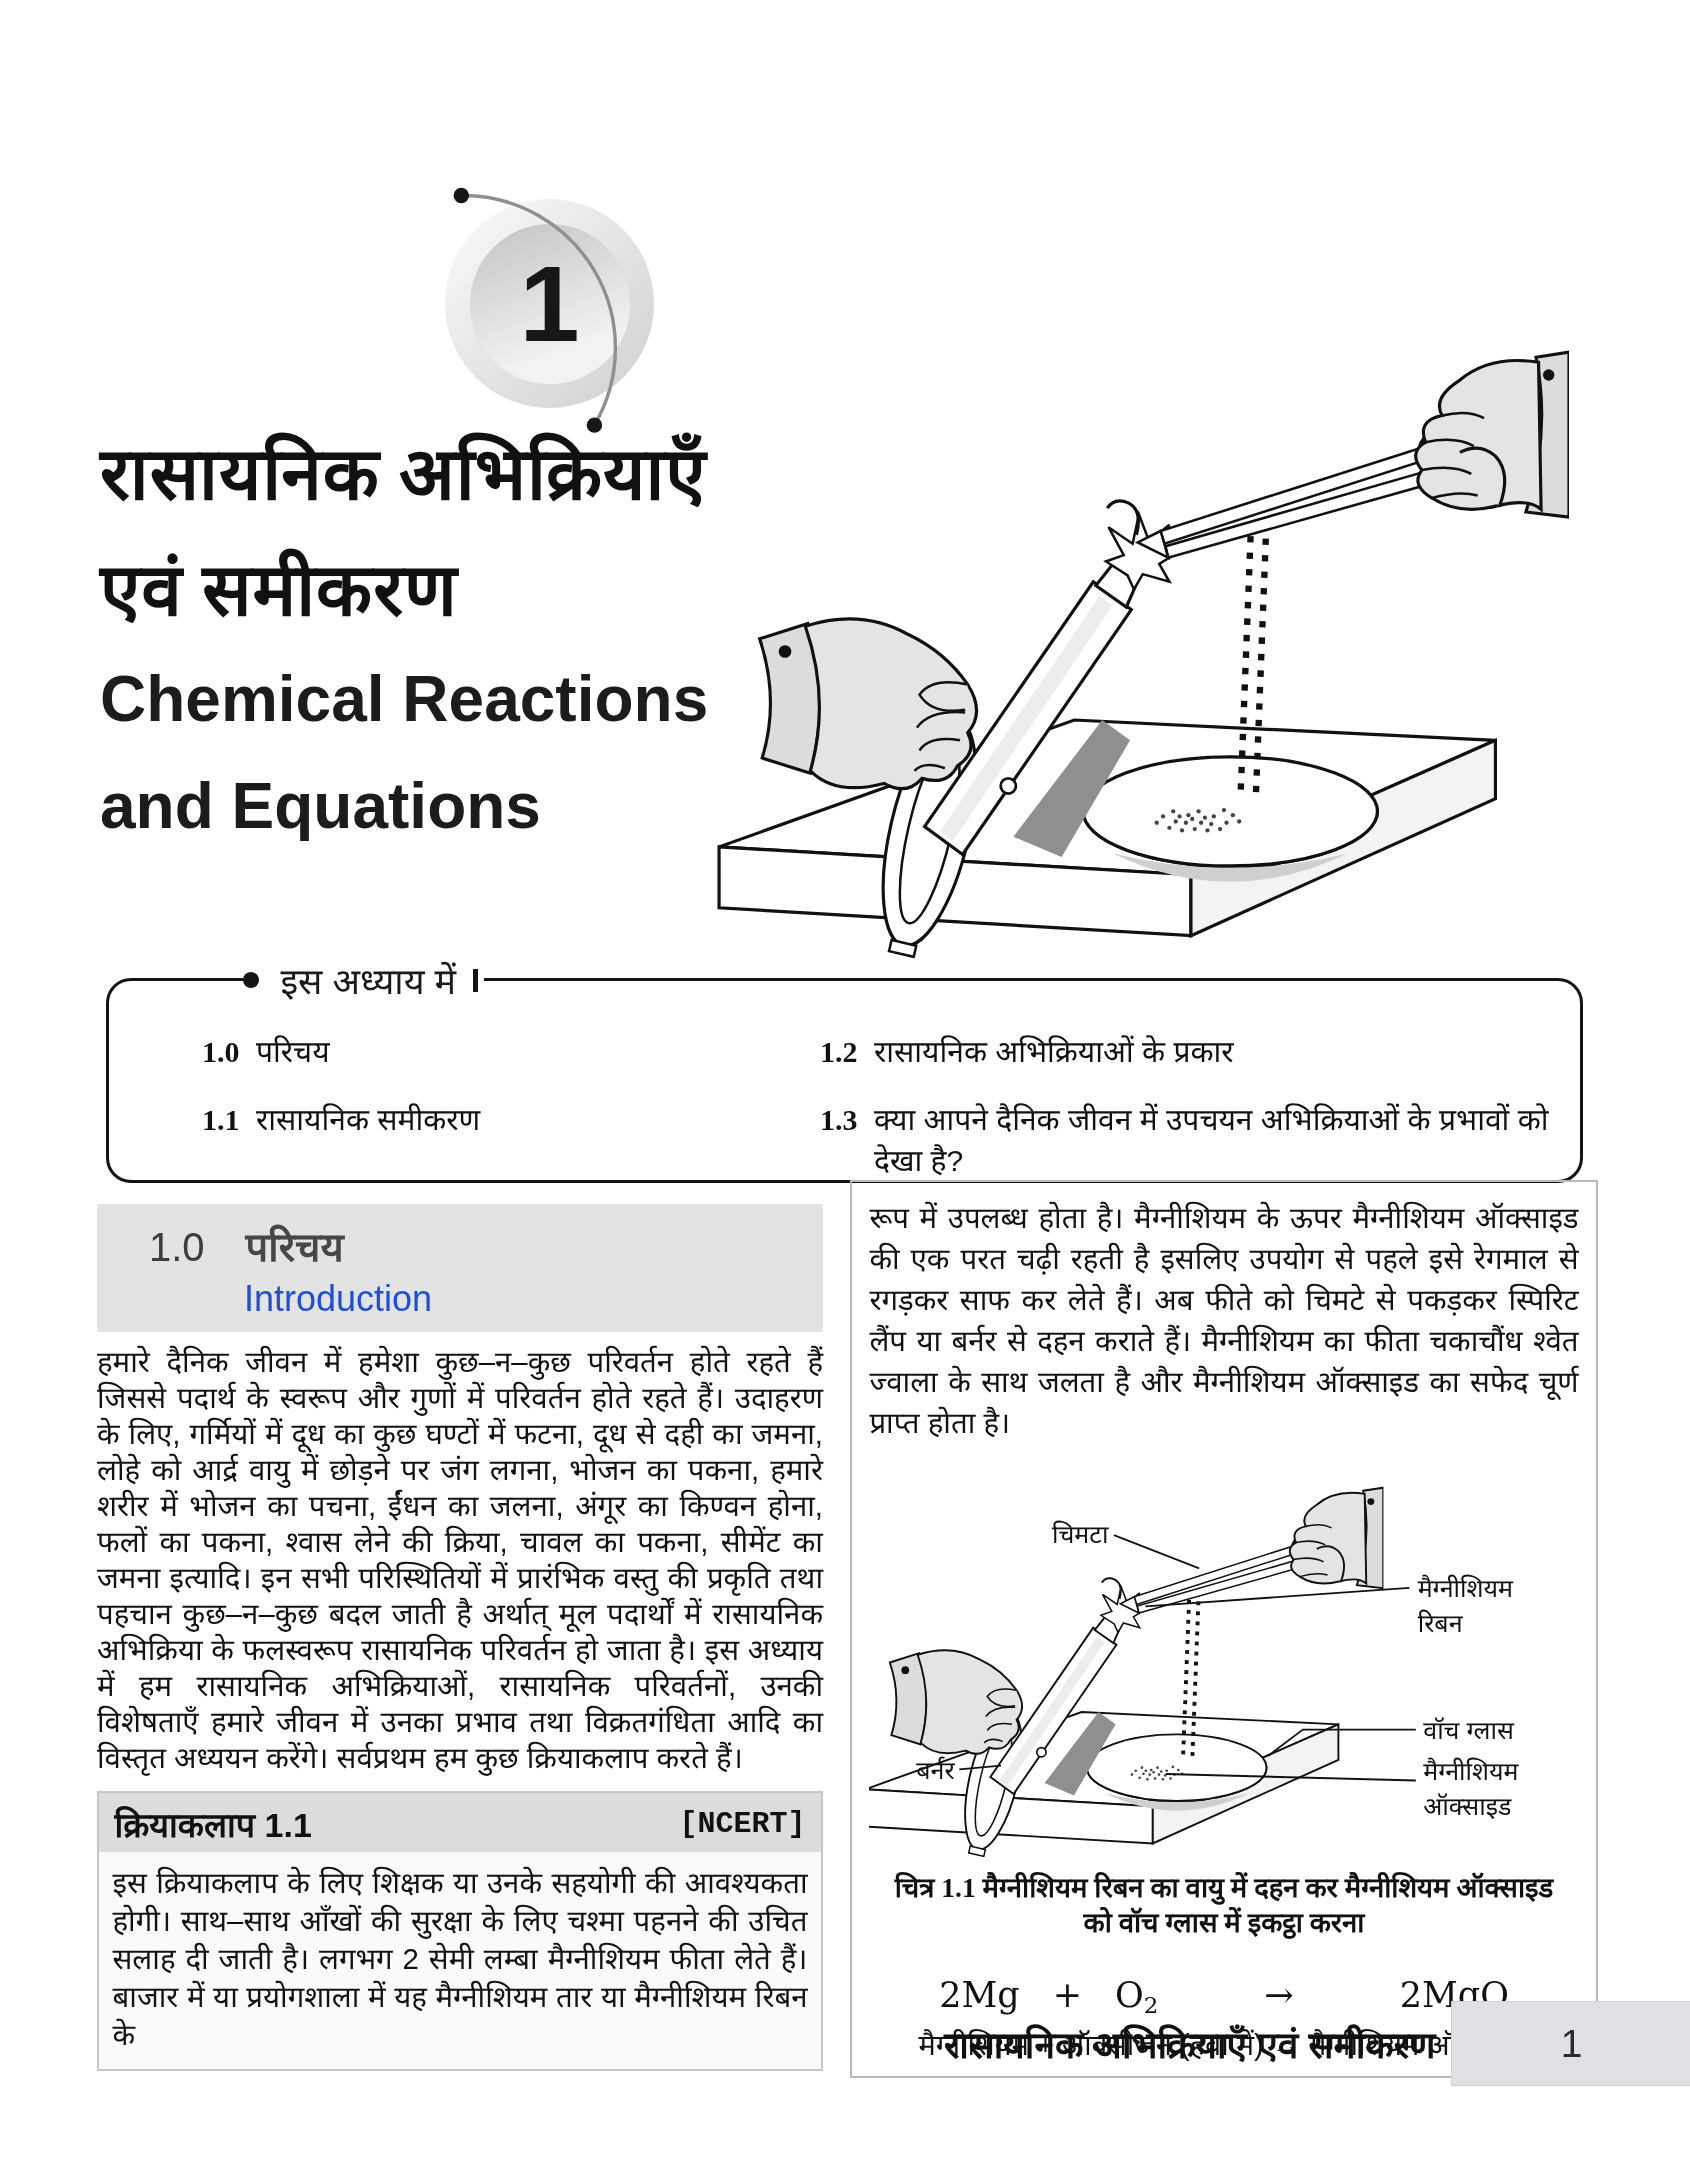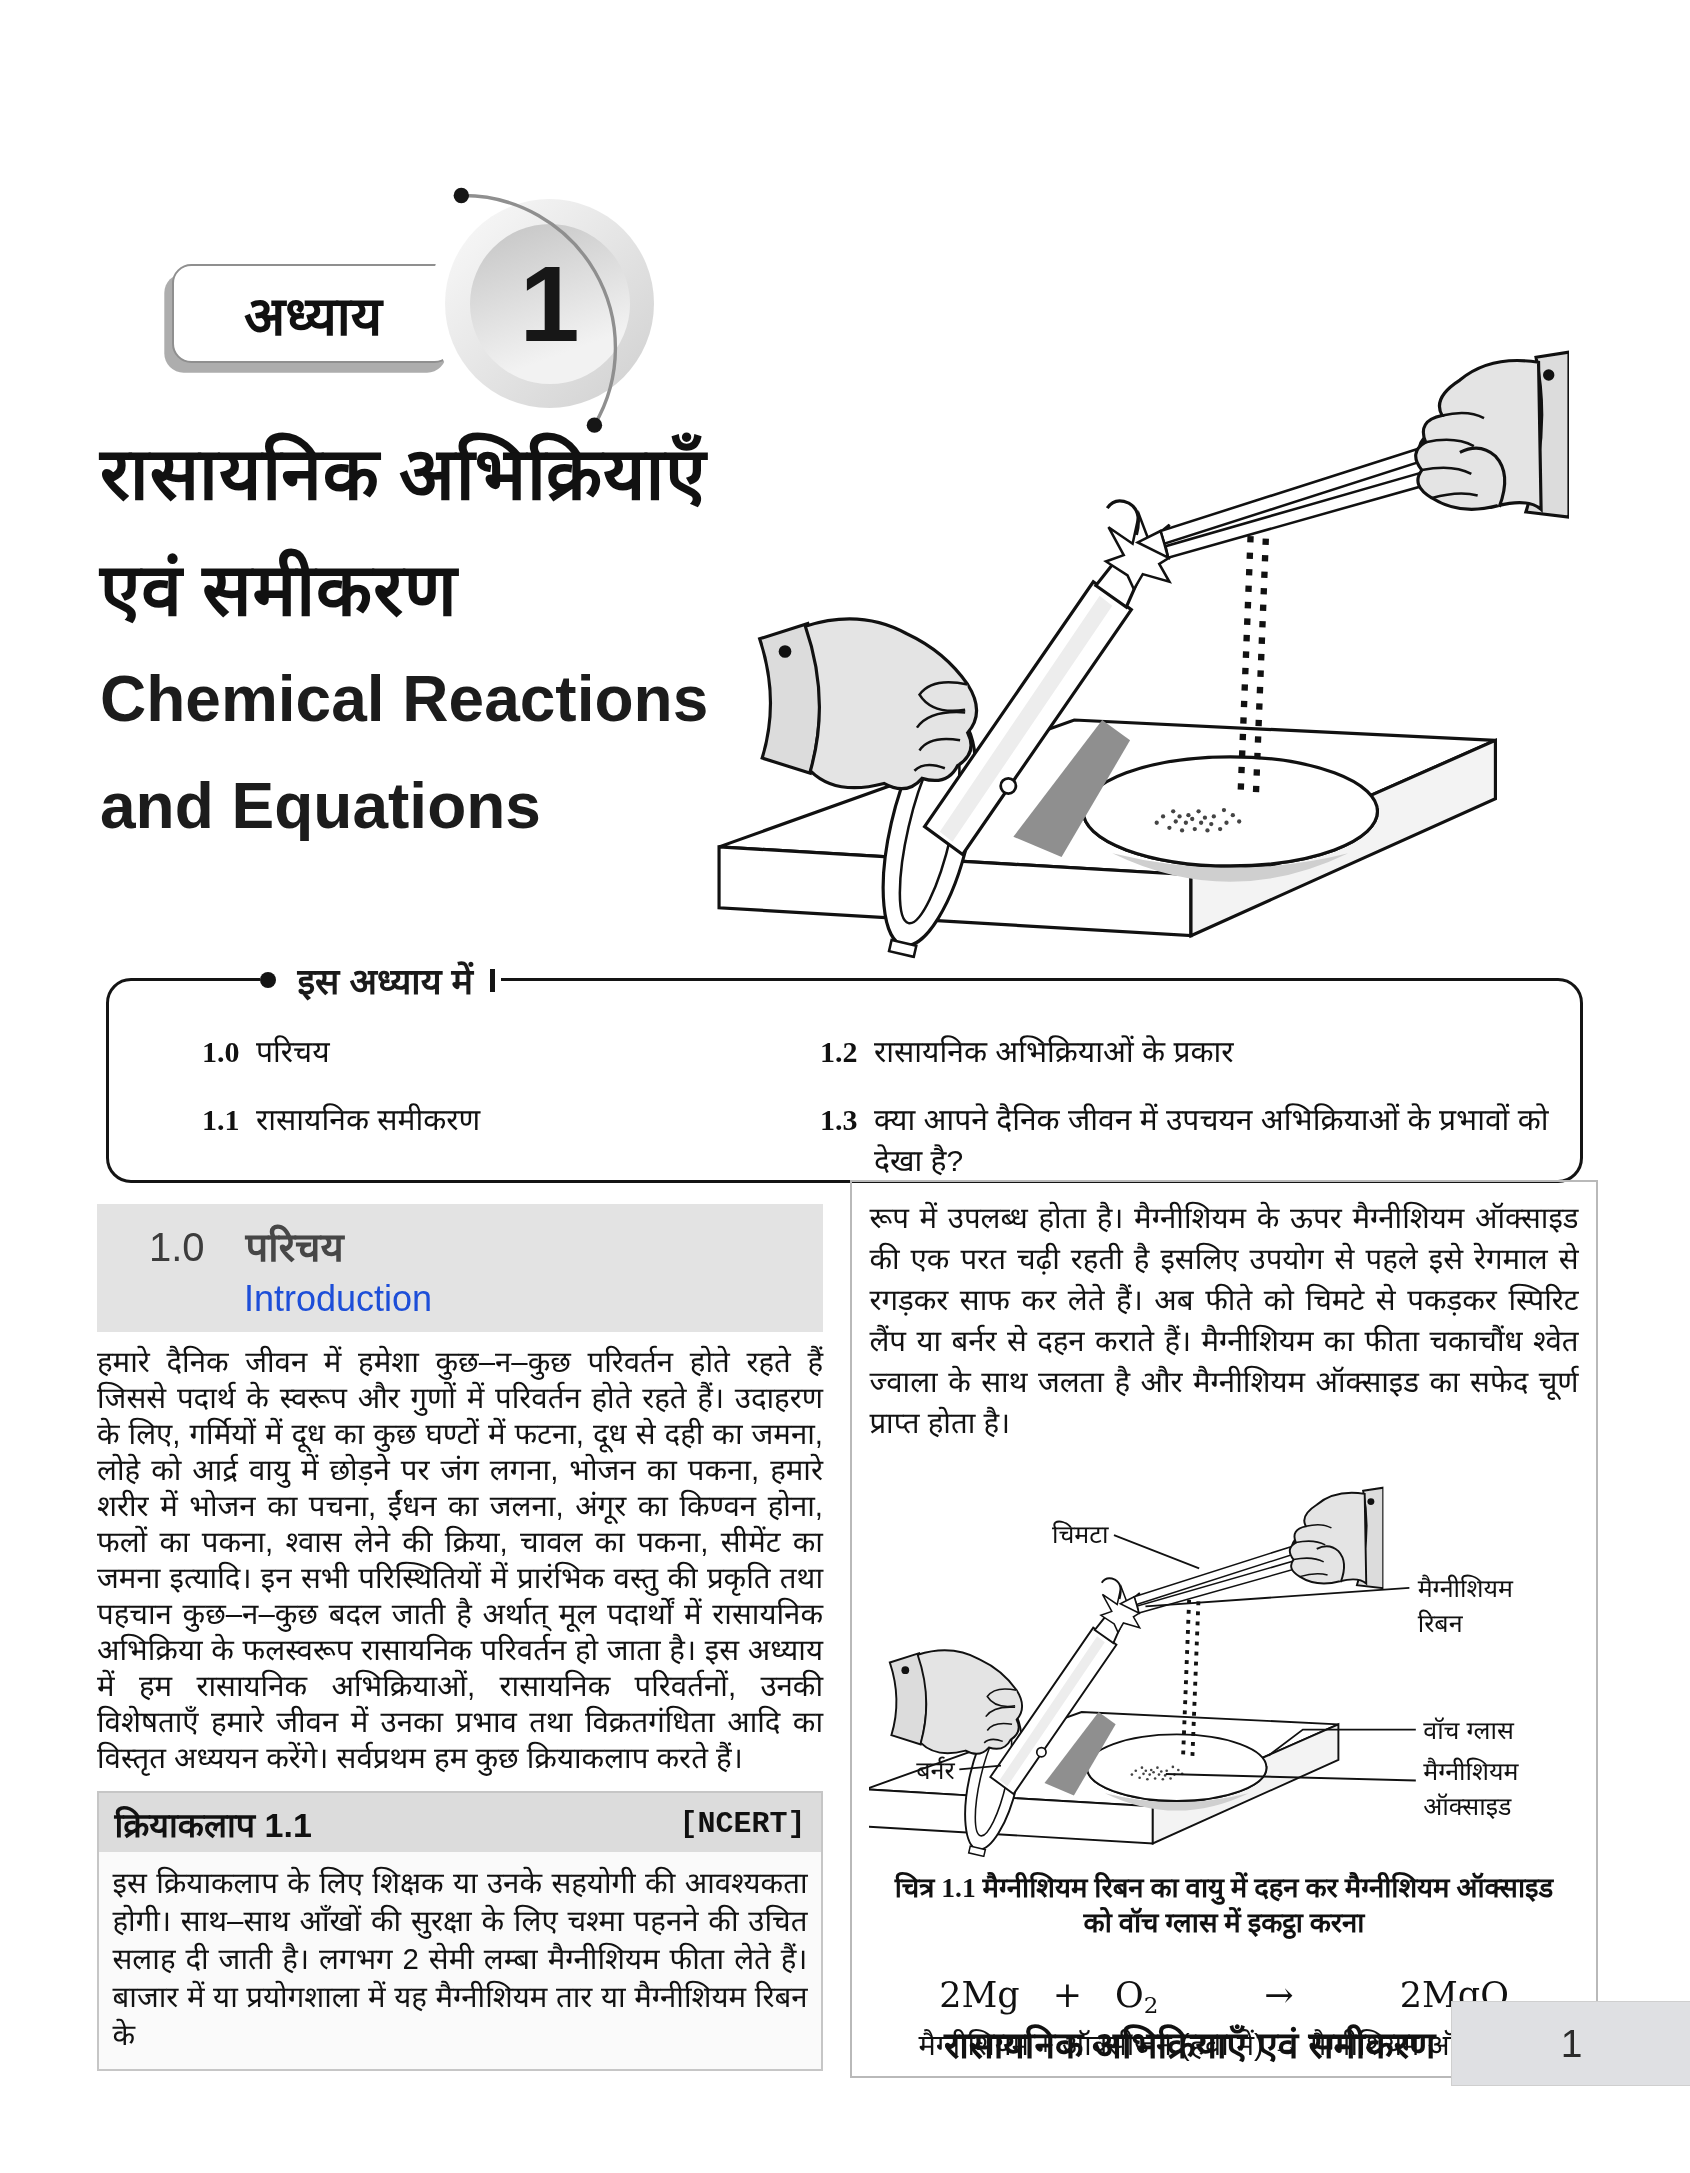--- a/index.html
+++ b/index.html
@@ -28,22 +28,22 @@
   .t1{top:421px;} .t2{top:537px;}
   .title-en{position:absolute;left:100px;font-size:64px;font-weight:bold;color:#1c1c1c;}
   .t3{top:662px;} .t4{top:769px;}
 
   
   .illus-top{position:absolute;left:681px;top:273px;}
 
   
   .toc-box{position:absolute;left:106px;top:978px;width:1471px;height:199px;
            border:3.9px solid #141414;border-radius:25px;}
-  .toc-head{position:absolute;left:151px;top:-25px;background:#fff;display:flex;
-            align-items:center;padding:0 5.8px 0 0;height:48px;font-weight:bold;}
+  .toc-head{position:absolute;left:134px;top:-25px;background:#fff;display:flex;
+            align-items:center;padding:0 5.8px 0 0;height:48px;}
   .toc-dot{width:16.4px;height:16.4px;border-radius:50%;background:#141414;margin-right:21px;}
   .toc-head-label{font-size:36px;color:#1a1a1a;margin-right:17.4px;white-space:nowrap;}
   .toc-tick{width:4.8px;height:23px;background:#141414;}
   .toc-item{position:absolute;display:flex;font-size:30px;line-height:41px;}
   .toc-num{width:54px;flex:0 0 54px;font-weight:bold;font-family:"Liberation Serif",serif;}
   .ti-10{left:93px;top:50px;width:502px;} .ti-11{left:93px;top:118px;width:502px;}
   .ti-12{left:711px;top:50px;width:753px;} .ti-13{left:711px;top:118px;width:753px;}
 
   
   .col-left{position:absolute;left:97px;top:1204px;width:726px;}
@@ -183,23 +183,20 @@
           <path d="M 98 278 Q 142 264 178 284 Q 208 298 226 324 Q 240 346 226 362 Q 234 378 218 388 Q 210 404 190 398 Q 178 412 160 402 Q 122 412 102 392 Q 118 336 98 278 Z" fill="#e4e4e4" stroke="#111" stroke-width="2.5"></path>
           <path d="M 226 324 Q 198 318 188 332 Q 198 348 224 344" fill="#e4e4e4" stroke="#111" stroke-width="2"></path>
           <path d="M 224 346 Q 196 344 186 358" fill="none" stroke="#111" stroke-width="2"></path>
           <path d="M 220 368 Q 196 364 188 376" fill="none" stroke="#111" stroke-width="2"></path>
           <path d="M 208 390 Q 192 384 184 392" fill="none" stroke="#111" stroke-width="2"></path>
         </g>
       </symbol>
     </defs>
   </svg>
 
-  <div class="badge-rect">
-    <span>अध्याय</span>
-  </div>
   <svg class="badge-arc" width="301" height="328" viewBox="0 0 312 340">
     <path d="M 48 70 A 158 158 0 0 1 186 308" stroke="#8f8f8f" stroke-width="3.5" fill="none"></path>
     <circle cx="48" cy="70" r="8" fill="#161616"></circle>
     <circle cx="186" cy="308" r="8" fill="#161616"></circle>
   </svg>
   <div class="badge-circle">
     <div class="badge-ring">
         <div class="badge-inner">
       <span>1</span>
     </div>

